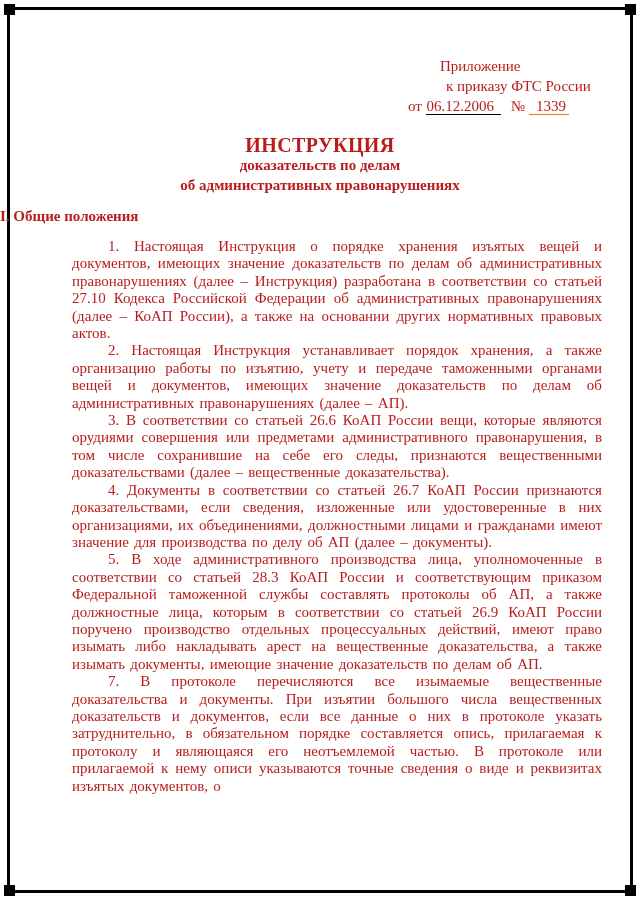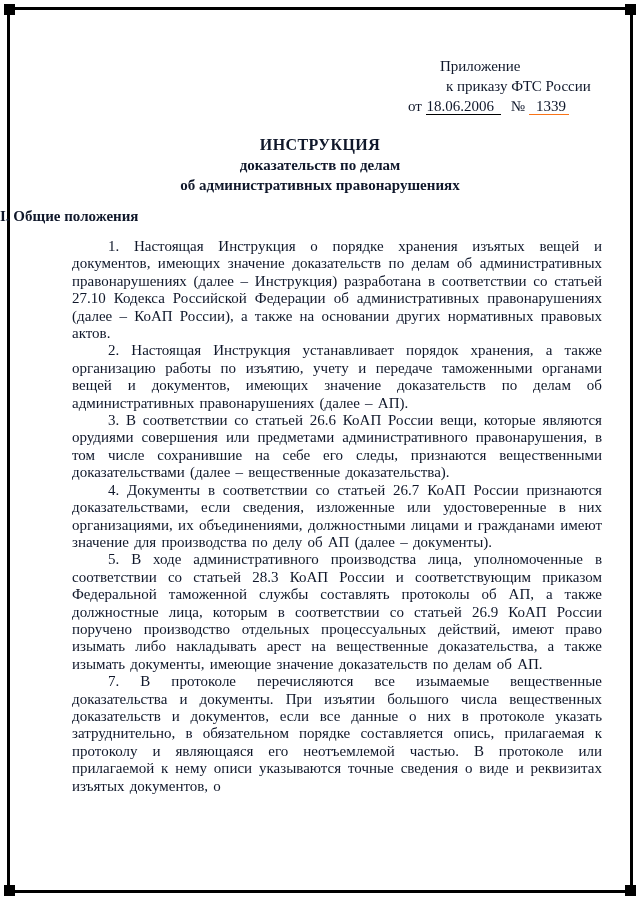--- a/index.html
+++ b/index.html
@@ -1,20 +1,20 @@
 <!DOCTYPE html>
 <html><head>
 <meta charset="utf-8">
 <style>
   html,body { margin:0; padding:0; background:#ffffff; }
   .page {
     position:relative;
     width:640px; height:900px;
     background:#ffffff;
-    color:#0f172a;
+    color:#b91c1c;
     font-family:"Liberation Serif", serif;
     overflow:hidden;
   }
   .frame {
     position:absolute;
     top:7px; left:7px; right:7px; bottom:7px;
     border:3px solid #000;
     pointer-events:none;
   }
   .corner {
@@ -51,21 +51,21 @@
   }
   .appendix .nsign { margin-left:6px; }
   .title-block {
     text-align:center;
     font-weight:bold;
     font-size:15px;
     line-height:20px;
     margin-top:19px;
   }
   .title-block .t-main {
-    font-size:16px;
+    font-size:20px;
     letter-spacing:0.4px;
   }
   .section-heading {
     font-weight:bold;
     font-size:15px;
     line-height:18px;
     margin-top:12px;
   }
   .doc-body {
     margin-top:13px;
@@ -91,21 +91,21 @@
   <div class="corner bl"></div>
   <div class="corner br"></div>
 
   <div class="content">
 
     <div class="appendix">
       <div class="ap1">Приложение</div>
       <div class="ap2">к приказу ФТС России</div>
       <div class="ap3">
         <span>от</span>
-        <span class="u-date">18.06.2006</span>
+        <span class="u-date">06.12.2006</span>
         <span class="nsign">№</span>
         <span class="u-num">1339</span>
       </div>
     </div>
 
     <div class="title-block">
       <div class="t-main">ИНСТРУКЦИЯ</div>
       <div>доказательств по делам</div>
       <div>об административных правонарушениях</div>
     </div>

